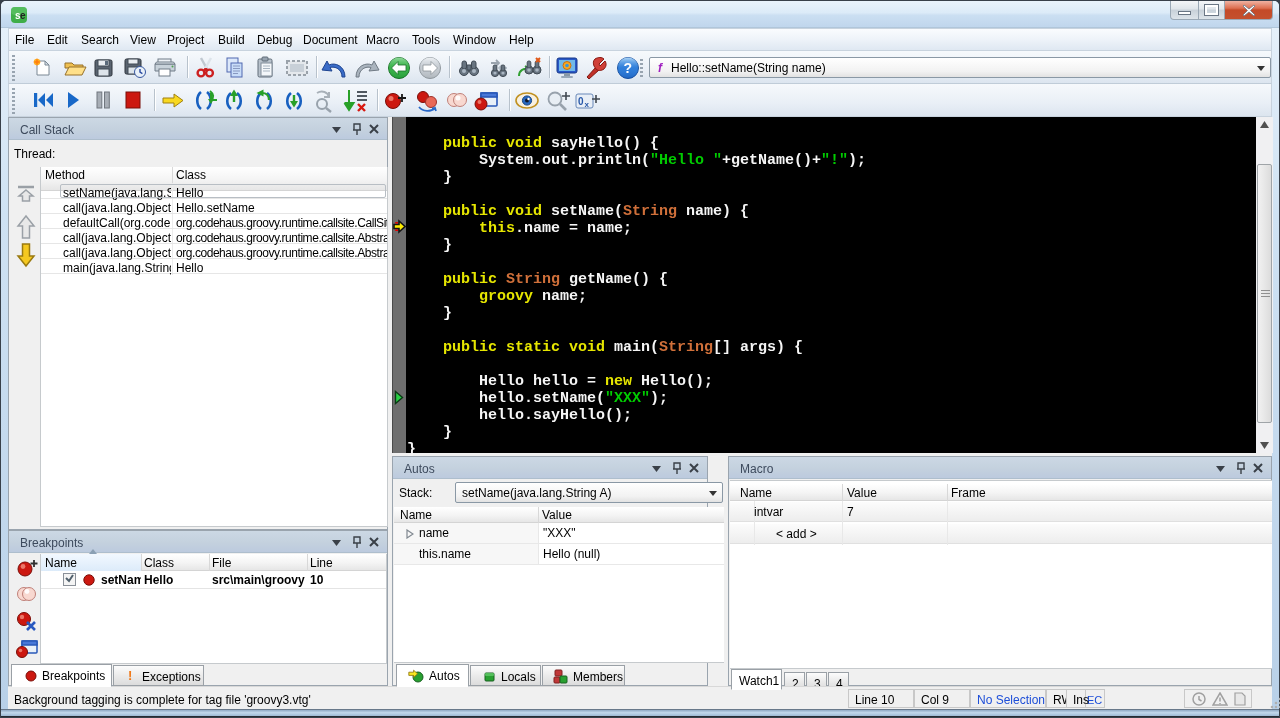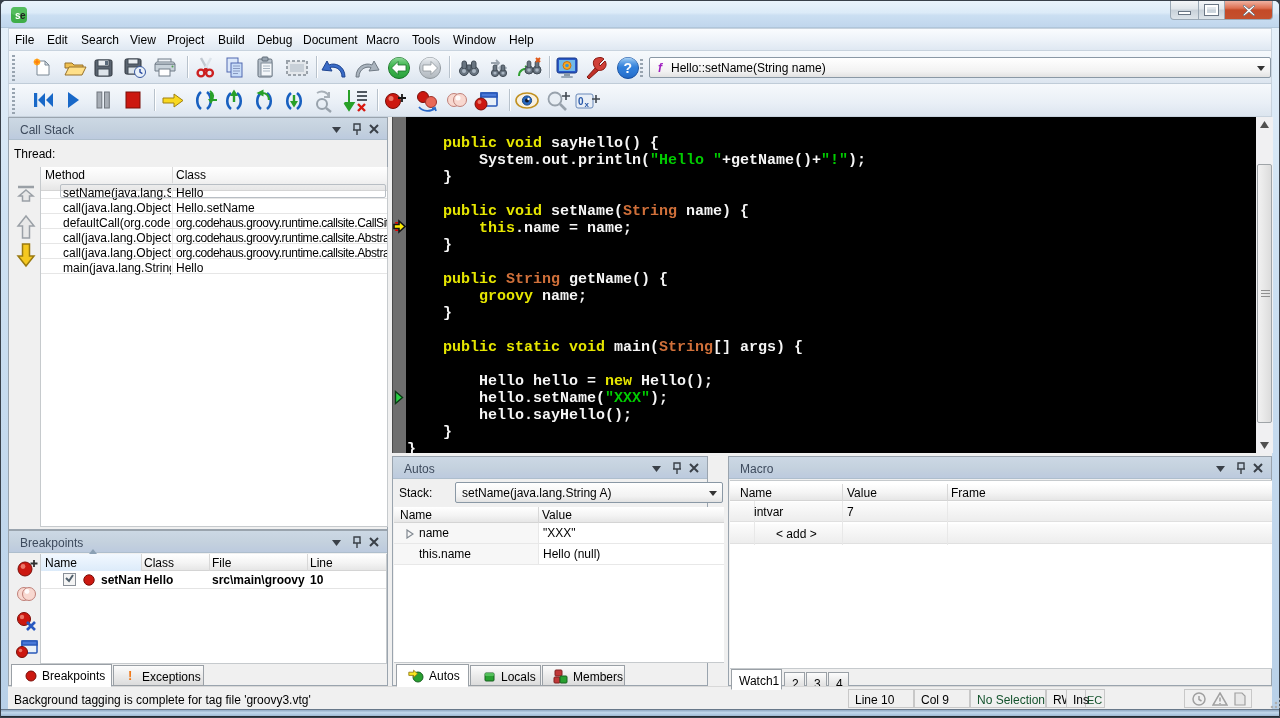--- a/index.html
+++ b/index.html
@@ -57,21 +57,21 @@
 
 .tab { position:absolute; height:21px; border:1px solid #9aa0a6; background:linear-gradient(to bottom,#fcfcfc,#e8e8e8 60%,#dcdcdc); color:#000;}
 .tab.active { background:#fff; height:23px; border-bottom:1px solid #fff; z-index:3;}
 .tab span.lbl { position:absolute; top:4px; }
 
 #statusbar { position:absolute; left:8px; top:686px; width:1264px; height:24px; background:#f0f0f0; border-top:1px solid #d8d8d8;}
 .sseg { position:absolute; top:2px; height:19px; border:1px solid #c8c8c8; background:#f0f0f0; color:#000; }
 .sseg span { position:absolute; left:6px; top:3px; white-space:pre;}
 #bottomframe { position:absolute; left:1px; top:709px; width:1278px; height:8px;
   background:linear-gradient(to bottom,#8fa9c4 0%,#c2d8ec 45%,#9db9d4 100%); border-top:1px solid #68788a; border-bottom:1px solid #262c34;}
-.dim { color:#14532d; }
+.dim { color:#1d4ed8; }
 </style></head>
 <body>
 <div id="frame"></div>
 <div id="frameblue"></div>
 <div id="titlebar">
   <svg id="appicon" viewBox="0 0 16 16">
       <rect x="0" y="0" width="16" height="16" rx="4" fill="#3fae49"></rect>
       <rect x="0" y="0" width="16" height="8" rx="4" fill="#63c66c" opacity="0.6"></rect>
       <text x="4" y="12" font-size="10" font-weight="bold" fill="#fff" font-family="Liberation Sans">s</text>
       <text x="9" y="12" font-size="10" font-weight="bold" fill="#222" font-family="Liberation Sans">e</text>

